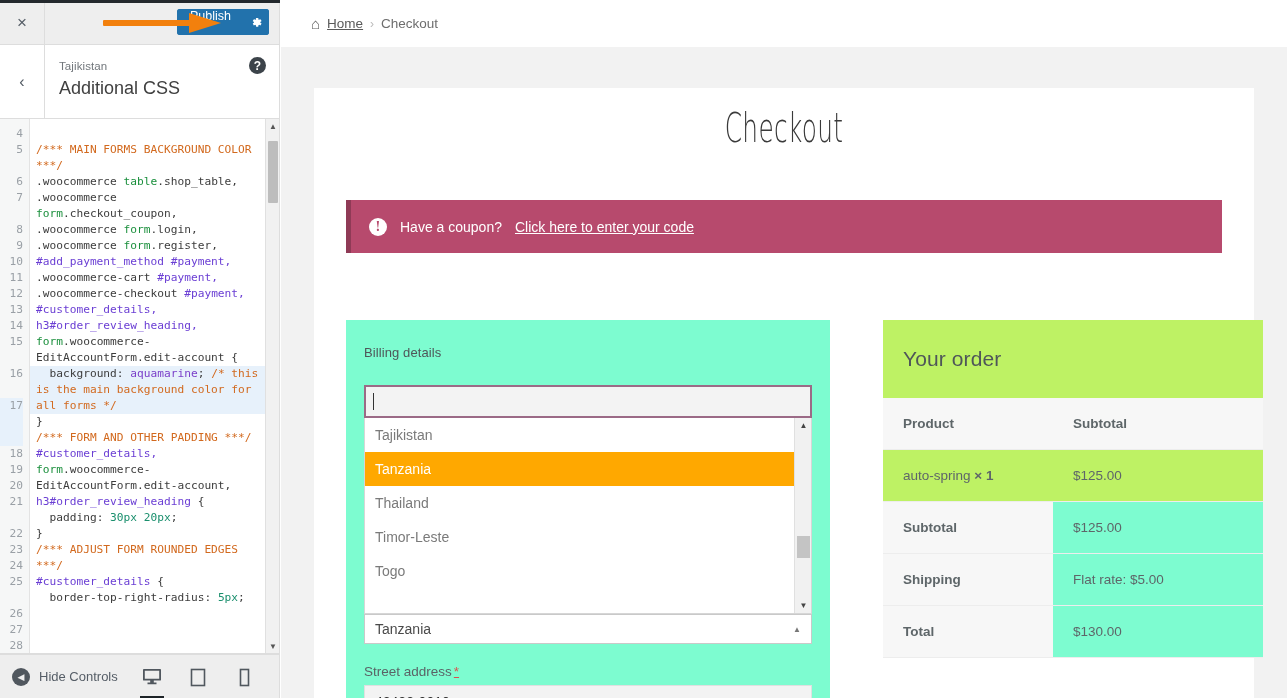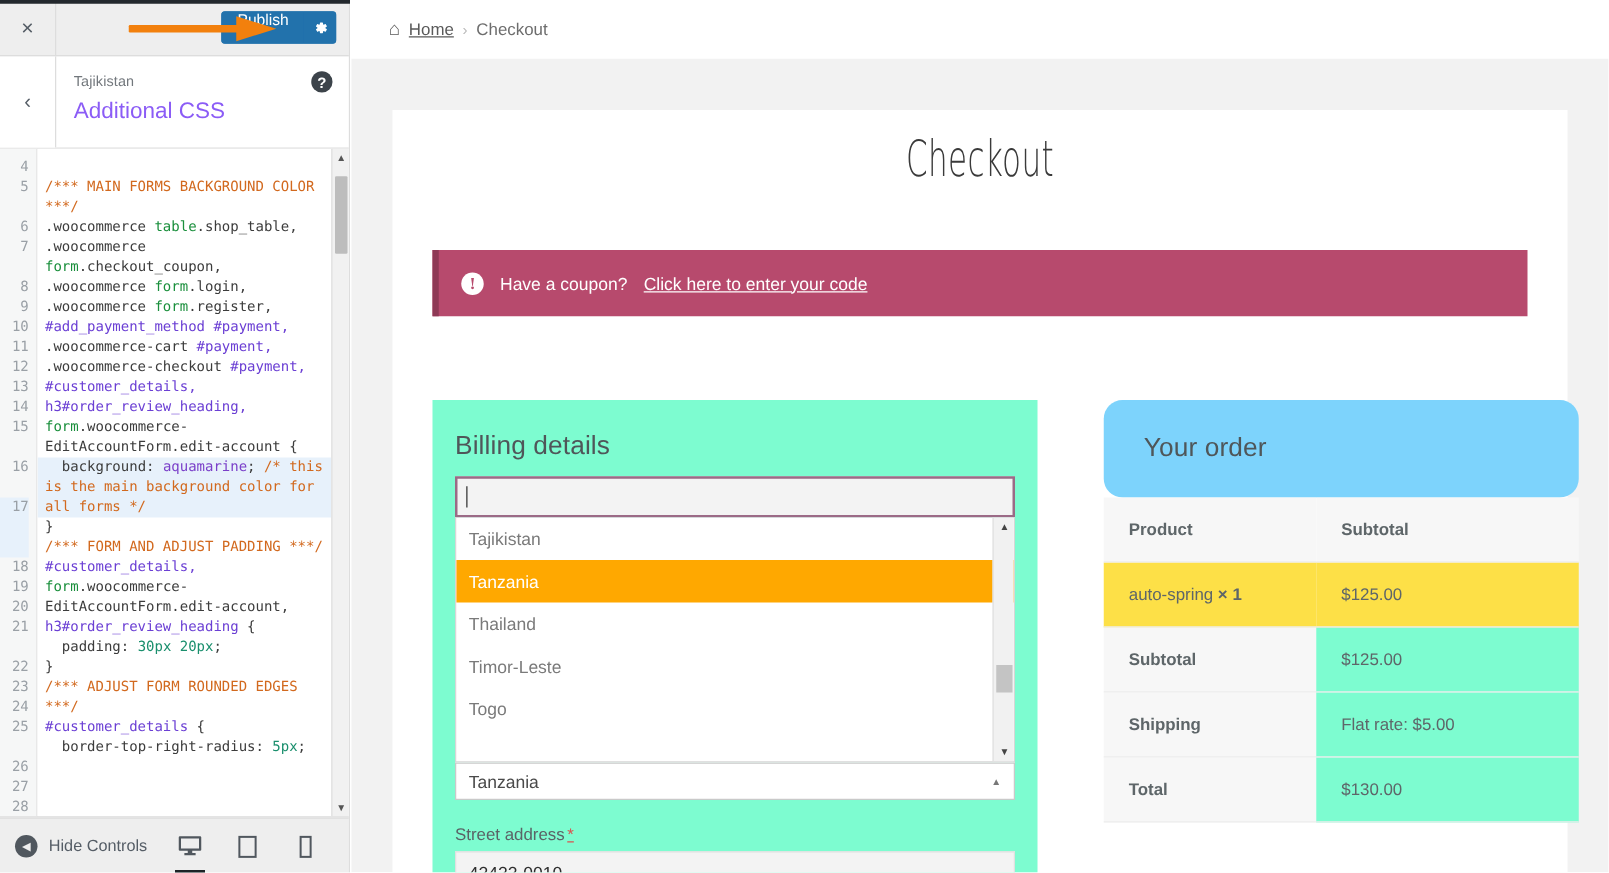--- a/index.html
+++ b/index.html
@@ -98,21 +98,21 @@
     color: #555d66; font-size: 16px; cursor: pointer;
   }
   .panel-title-text {
     flex: 1; padding: 13px 14px 0 14px; position: relative;
   }
   .panel-kicker {
     font-size: 11.5px; color: #72777c; line-height: 1.5;
     letter-spacing: .1px;
   }
   .panel-heading {
-    font-size: 18px; color: #8b5cf6; font-weight: 400;
+    font-size: 18px; color: #404040; font-weight: 400;
     line-height: 1.4; margin-top: 1px;
   }
   .help-icon {
     position: absolute; right: 13px; top: 12px;
     width: 17px; height: 17px; border-radius: 50%;
     background: #3c434a; color: #fff;
     font-size: 12px; font-weight: bold;
     display: flex; align-items: center; justify-content: center;
     cursor: pointer;
   }
@@ -259,22 +259,22 @@
   }
 
   
   .cols { position: absolute; left: 32px; top: 232px; width: 917px; }
   .billing-panel {
     position: absolute; left: 0; top: 0;
     width: 484px; background: #7dfcd0;
     padding: 25px 18px 20px 18px; min-height: 380px;
   }
   .billing-heading {
-    font-size: 21px; color: #4f5659; font-weight: 400;
-    margin-bottom: 12px; letter-spacing: .1px;
+    font-size: 13px; color: #4f5659; font-weight: 400;
+    margin-bottom: 25px; letter-spacing: .1px;
   }
 
   
   .dd-search {
     height: 33px; background: #f3f3f3;
     border: 2px solid #9b6a86;
     display: flex; align-items: center; padding: 0 7px;
     cursor: text;
   }
   .dd-caret {
@@ -316,34 +316,34 @@
   .req { color: #d9534f; text-decoration: underline; margin-left: 2px; }
   .field-input {
     margin-top: 6px; height: 34px; background: #f3f3f3;
     border: 1px solid #e0e0e0; display: flex; align-items: center;
     padding: 0 10px; font-size: 14px; color: #2e2e2e; cursor: text;
   }
 
   
   .order-panel { position: absolute; left: 537px; top: 0; width: 380px; }
   .order-heading-box {
-    background: #7dd3fc; padding: 27px 32px; border-radius: 15px;
+    background: #bef264; padding: 27px 20px;
   }
   .order-heading {
     font-size: 21px; color: #4f5659; font-weight: 400; letter-spacing: .1px;
   }
   table.order-table { width: 100%; border-collapse: collapse; }
   table.order-table th, table.order-table td {
     text-align: left; font-size: 13.5px; color: #5e6669;
     padding: 18px 20px; border-bottom: 1px solid #ededed; margin-top: 32px;
   }
   table.order-table th { background: #f7f7f7; font-weight: bold; }
   table.order-table td.lbl { background: #f7f7f7; font-weight: bold; width: 170px; }
   table.order-table td.aqua { background: #7dfcd0; }
-  table.order-table tr.prod td { background: #fde047; }
+  table.order-table tr.prod td { background: #bef264; }
   .qty { font-weight: bold; color: #5e6669; }
 </style>
 </head>
 <body>
 
 <div id="app">
 
   <div id="sidebar">
     <div id="sidebar-topline"></div>
 
@@ -416,21 +416,21 @@
             <div class="cline"><span class="tok-sel">.woocommerce </span><span class="tok-cls">form</span><span class="tok-sel">.login,</span></div>
             <div class="cline"><span class="tok-sel">.woocommerce </span><span class="tok-cls">form</span><span class="tok-sel">.register,</span></div>
             <div class="cline"><span class="tok-id">#add_payment_method #payment,</span></div>
             <div class="cline"><span class="tok-sel">.woocommerce-cart </span><span class="tok-id">#payment,</span></div>
             <div class="cline"><span class="tok-sel">.woocommerce-checkout </span><span class="tok-id">#payment,</span></div>
             <div class="cline"><span class="tok-id">#customer_details,</span></div>
             <div class="cline"><span class="tok-id">h3#order_review_heading,</span></div>
             <div class="cline"><span class="tok-cls">form</span><span class="tok-sel">.woocommerce-EditAccountForm.edit-account {</span></div>
             <div class="cline hl"><span class="tok-prop">  background: </span><span class="tok-kw">aquamarine</span><span class="tok-sel">; </span><span class="tok-com">/* this is the main background color for all forms */</span></div>
             <div class="cline"><span class="tok-sel">}</span></div>
-            <div class="cline"><span class="tok-com">/*** FORM AND ADJUST PADDING ***/</span></div>
+            <div class="cline"><span class="tok-com">/*** FORM AND OTHER PADDING ***/</span></div>
             <div class="cline"><span class="tok-id">#customer_details,</span></div>
             <div class="cline"><span class="tok-cls">form</span><span class="tok-sel">.woocommerce-EditAccountForm.edit-account,</span></div>
             <div class="cline"><span class="tok-id">h3#order_review_heading</span><span class="tok-sel"> {</span></div>
             <div class="cline"><span class="tok-prop">  padding: </span><span class="tok-val">30px 20px</span><span class="tok-sel">;</span></div>
             <div class="cline"><span class="tok-sel">}</span></div>
             <div class="cline"><span class="tok-com">/*** ADJUST FORM ROUNDED EDGES ***/</span></div>
             <div class="cline"><span class="tok-id">#customer_details</span><span class="tok-sel"> {</span></div>
             <div class="cline"><span class="tok-prop">  border-top-right-radius: </span><span class="tok-val">5px</span><span class="tok-sel">;</span></div>
           </div>
       </div>

